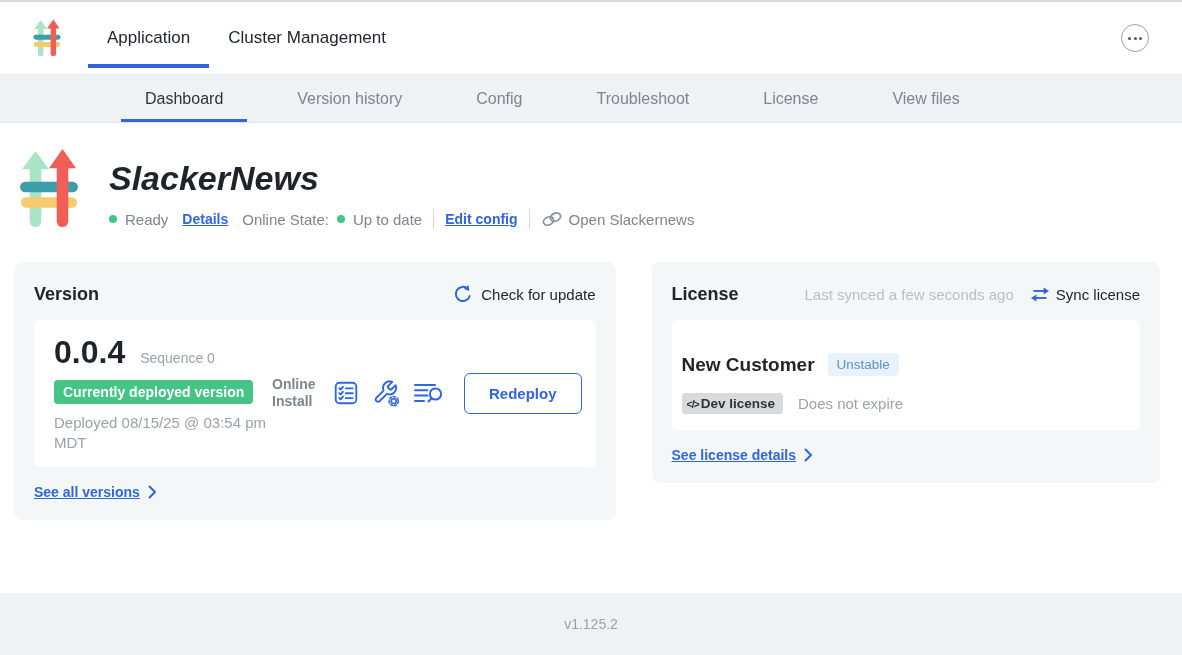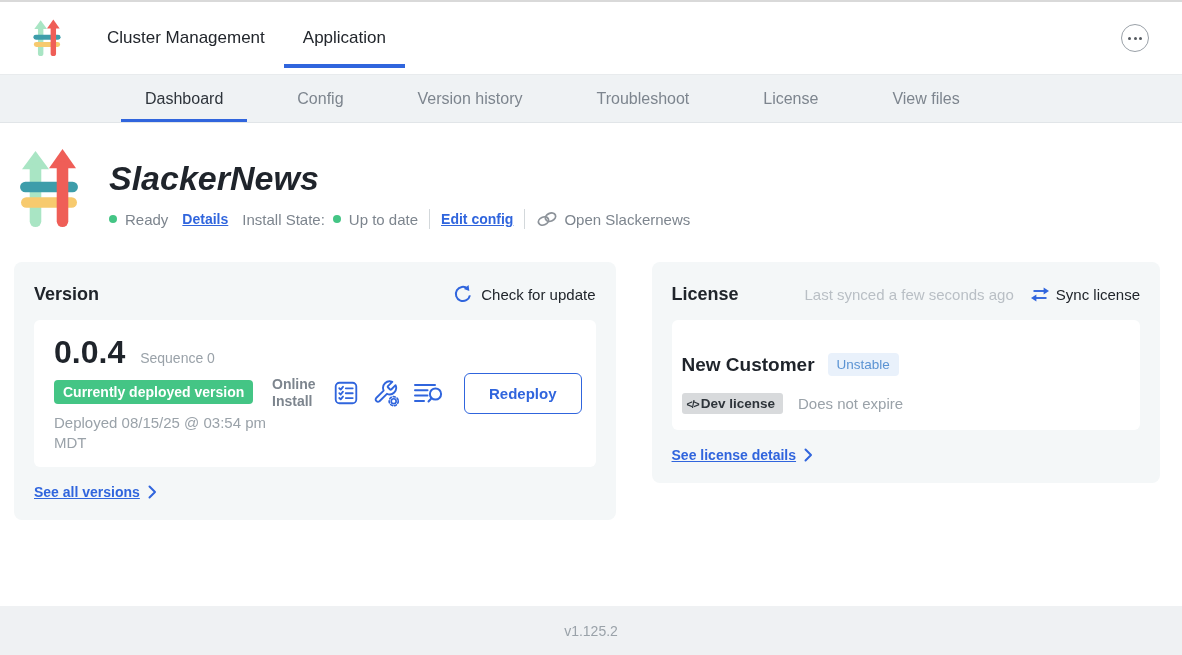--- a/index.html
+++ b/index.html
@@ -128,64 +128,64 @@
     background: #d8dadc; color: #2e343a;
     font-size: 13.5px; font-weight: 700;
     padding: 3px 8px 3px 5px; border-radius: 3px;
     display: flex; align-items: center; gap: 2px;
   }
   .code-glyph { font-size: 10.5px; font-weight: 700; letter-spacing: -1px; }
   .expiry { font-size: 15px; color: var(--light-gray-text); }
 
   
   footer {
-    height: 49px; flex: none;
+    height: 62px; flex: none;
     background: #eff1f3;
     display: flex; align-items: center; justify-content: center;
     font-size: 14px; color: #9aa2a9;
   }
 </style>
 </head>
 <body>
 
 <div class="top-border"></div>
 
 <header class="top-nav">
   <svg class="logo-small" viewBox="0 0 60 84" xmlns="http://www.w3.org/2000/svg">
     <polygon points="16,3 30,22 2,22" fill="#a9e5c4"></polygon>
     <rect x="10" y="16" width="12" height="66" rx="6" fill="#a9e5c4"></rect>
     <rect x="0" y="35" width="60" height="11" rx="5.5" fill="#3d9daa"></rect>
     <rect x="1" y="51" width="58" height="11" rx="5.5" fill="#f7ca6e"></rect>
     <polygon points="44,1 58,21 30,21" fill="#ef5e57"></polygon>
     <rect x="38" y="14" width="12" height="68" rx="6" fill="#ef5e57"></rect>
   </svg>
   <nav class="top-tabs">
+    <div class="top-tab active">
+      <span>Application</span>
+    </div>
     <div class="top-tab">
       <span>Cluster Management</span>
-    </div>
-    <div class="top-tab active">
-      <span>Application</span>
     </div>
   </nav>
   <button class="overflow-btn">
     <span class="odot"></span>
     <span class="odot"></span>
     <span class="odot"></span>
   </button>
 </header>
 
 <nav class="sub-nav">
   <div class="sub-tab active">
     <span>Dashboard</span>
   </div>
   <div class="sub-tab">
+    <span>Version history</span>
+  </div>
+  <div class="sub-tab">
     <span>Config</span>
-  </div>
-  <div class="sub-tab">
-    <span>Version history</span>
   </div>
   <div class="sub-tab">
     <span>Troubleshoot</span>
   </div>
   <div class="sub-tab">
     <span>License</span>
   </div>
   <div class="sub-tab">
     <span>View files</span>
   </div>
@@ -201,21 +201,21 @@
       <rect x="1" y="51" width="58" height="11" rx="5.5" fill="#f7ca6e"></rect>
       <polygon points="44,1 58,21 30,21" fill="#ef5e57"></polygon>
       <rect x="38" y="14" width="12" height="68" rx="6" fill="#ef5e57"></rect>
     </svg>
     <div class="app-header-text">
       <h1 class="app-title">SlackerNews</h1>
       <div class="status-row">
         <span class="sdot"></span>
         <span class="gap-s">Ready</span>
         <a class="link gap-m">Details</a>
-        <span class="gap-m">Install State:</span>
+        <span class="gap-m">Online State:</span>
         <span class="sdot gap-s"></span>
         <span class="gap-s">Up to date</span>
         <span class="vdivider"></span>
         <a class="link">Edit config</a>
         <span class="vdivider"></span>
         <a class="link-with-icon">
           <svg width="22" height="18" viewBox="0 0 22 18">
             <ellipse cx="7.5" cy="11" rx="5.3" ry="3.9" fill="none" stroke="#8d939a" stroke-width="1.8" transform="rotate(-25 7.5 11)"></ellipse>
             <ellipse cx="14.5" cy="7.2" rx="5.3" ry="3.9" fill="none" stroke="#8d939a" stroke-width="1.8" transform="rotate(-25 14.5 7.2)"></ellipse>
           </svg>

